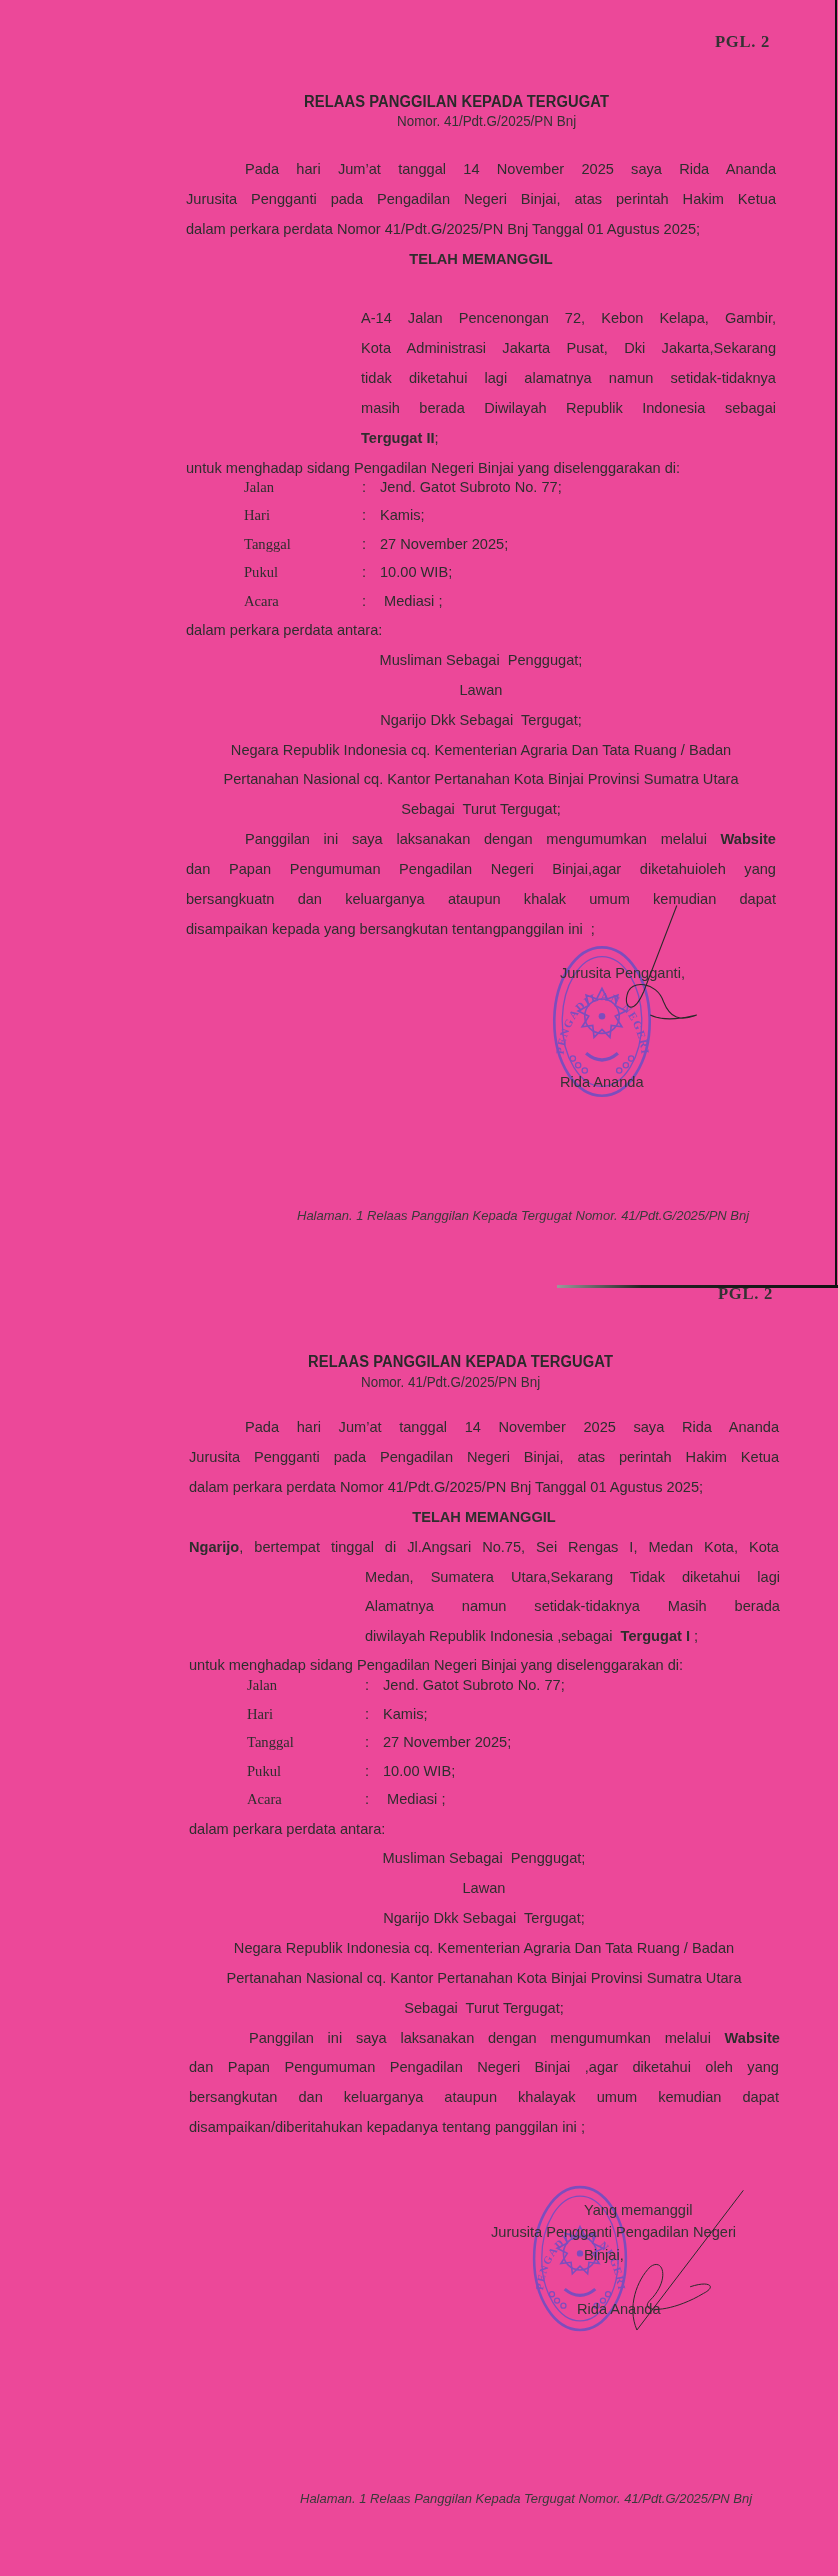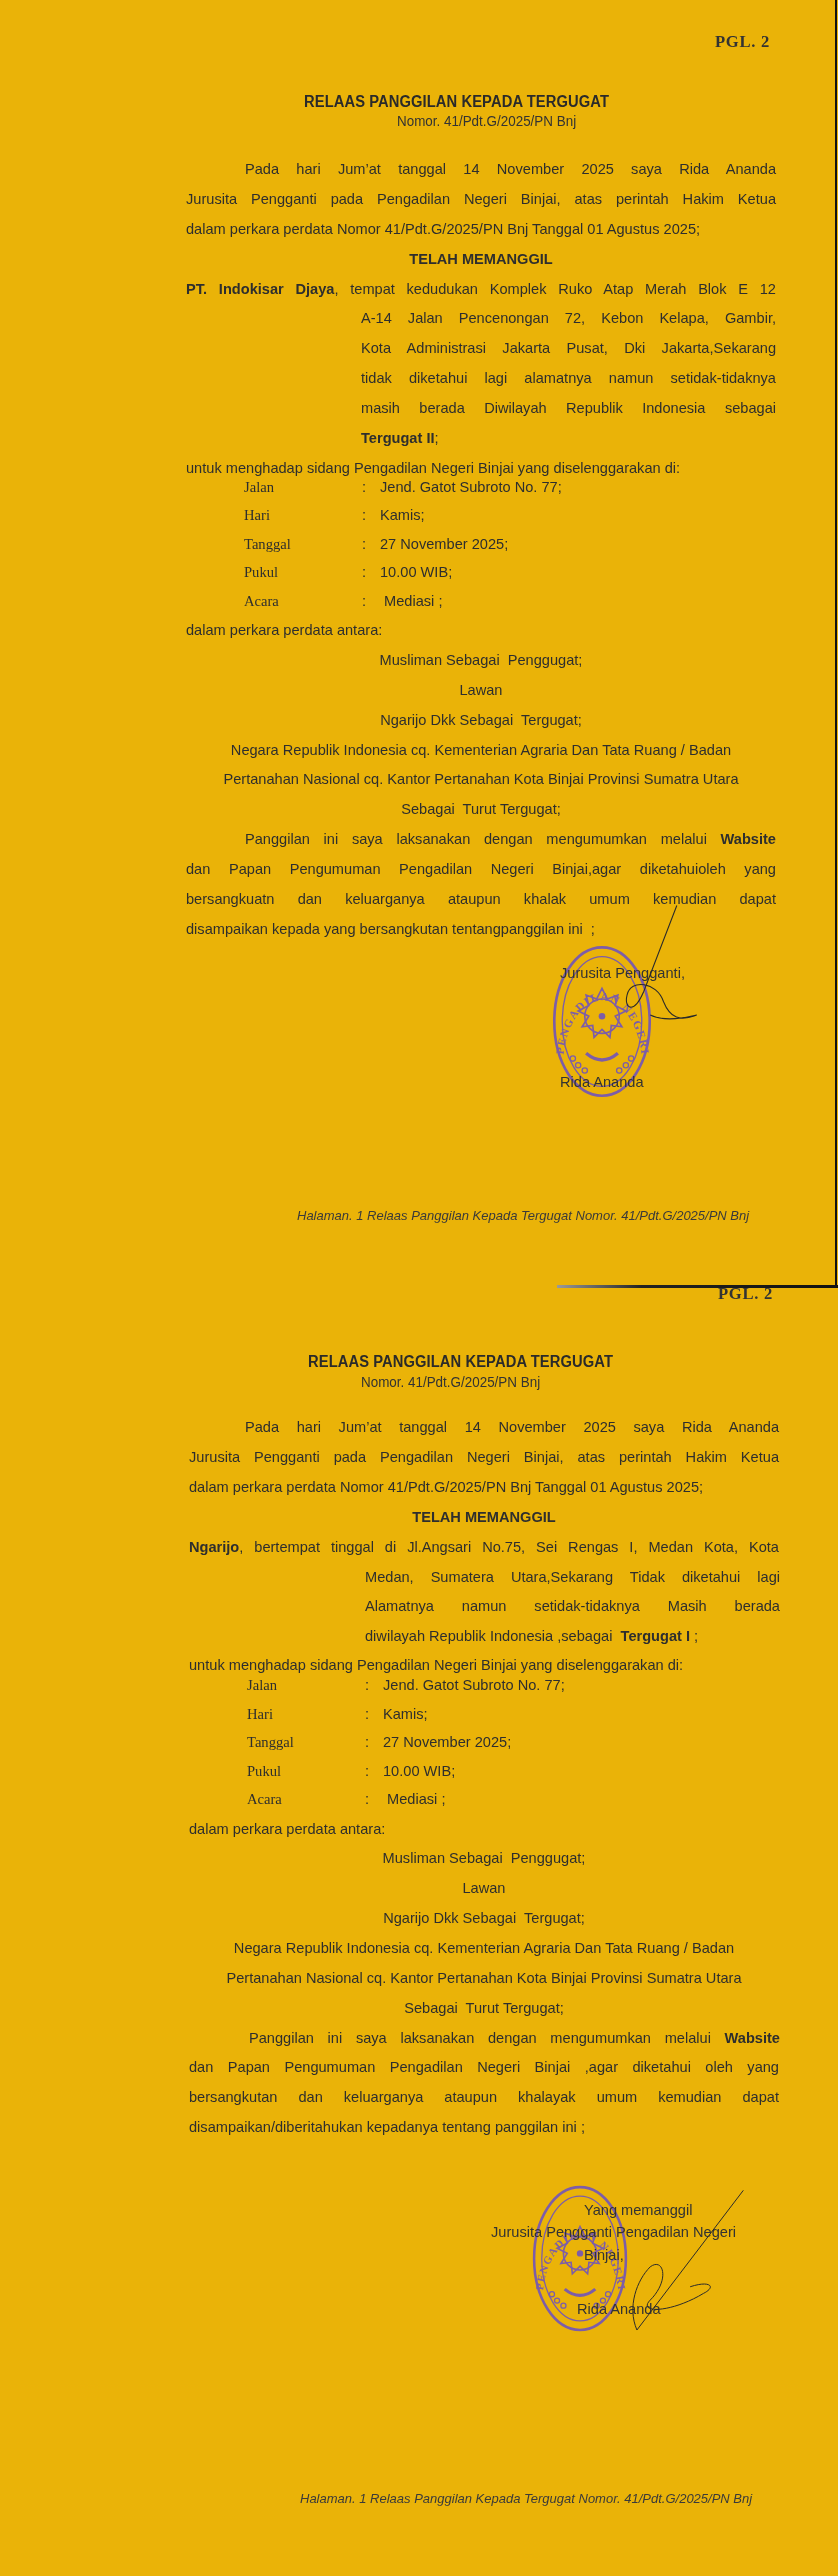--- a/index.html
+++ b/index.html
@@ -8,21 +8,21 @@
     position: relative;
     height: 2576px;
     font-family: "Liberation Sans", sans-serif;
     color: #2b2b2b;
     overflow: hidden;
   }
   .page {
     position: absolute;
     left: 0;
     width: 839px;
-    background: #eab308;
+    background: #ec4899;
   }
   #page1 { top: 0; height: 1288px; }
   #page2 { top: 1288px; height: 1288px; }
 
   .right-border {
     position: absolute;
     right: 2px; top: 0; width: 2px; height: 1288px;
     background: #111;
   }
   .bottom-rule {
@@ -128,23 +128,20 @@
 
   <div class="title" style="left:304px; top:93px;">RELAAS PANGGILAN KEPADA  TERGUGAT</div>
   <div class="subtitle" style="left:397px; top:113px;">Nomor. 41/Pdt.G/2025/PN Bnj</div>
 
   <div class="body-line justify" style="left:245px; width:531px; top:159px;">Pada hari Jum’at tanggal 14 November 2025 saya Rida Ananda</div>
   <div class="body-line justify" style="left:186px; width:590px; top:189px;">Jurusita Pengganti pada Pengadilan Negeri Binjai, atas perintah Hakim Ketua</div>
   <div class="body-line" style="left:186px; top:219px;">dalam perkara perdata Nomor 41/Pdt.G/2025/PN Bnj Tanggal 01 Agustus 2025;</div>
 
   <div class="body-line bold center" style="left:186px; width:590px; top:249px;">TELAH MEMANGGIL</div>
 
-  <div class="body-line" style="left:186px; width:590px; top:279px; text-align:justify; text-align-last:justify; white-space:normal;">
-    <span class="bold">PT. Indokisar Djaya</span><span>, tempat kedudukan Komplek Ruko Atap Merah Blok E 12</span>
-  </div>
   <div class="body-line justify" style="left:361px; width:415px; top:308px;">A-14 Jalan Pencenongan 72, Kebon Kelapa, Gambir,</div>
   <div class="body-line justify" style="left:361px; width:415px; top:338px;">Kota Administrasi Jakarta Pusat, Dki Jakarta,Sekarang</div>
   <div class="body-line justify" style="left:361px; width:415px; top:368px;">tidak diketahui lagi alamatnya namun setidak-tidaknya</div>
   <div class="body-line justify" style="left:361px; width:415px; top:398px;">masih berada Diwilayah Republik Indonesia sebagai</div>
   <div class="body-line" style="left:361px; top:428px;">
     <span class="bold">Tergugat  II</span><span>;</span>
   </div>
 
   <div class="body-line" style="left:186px; top:458px;">untuk menghadap sidang Pengadilan Negeri Binjai yang diselenggarakan di:</div>
 

